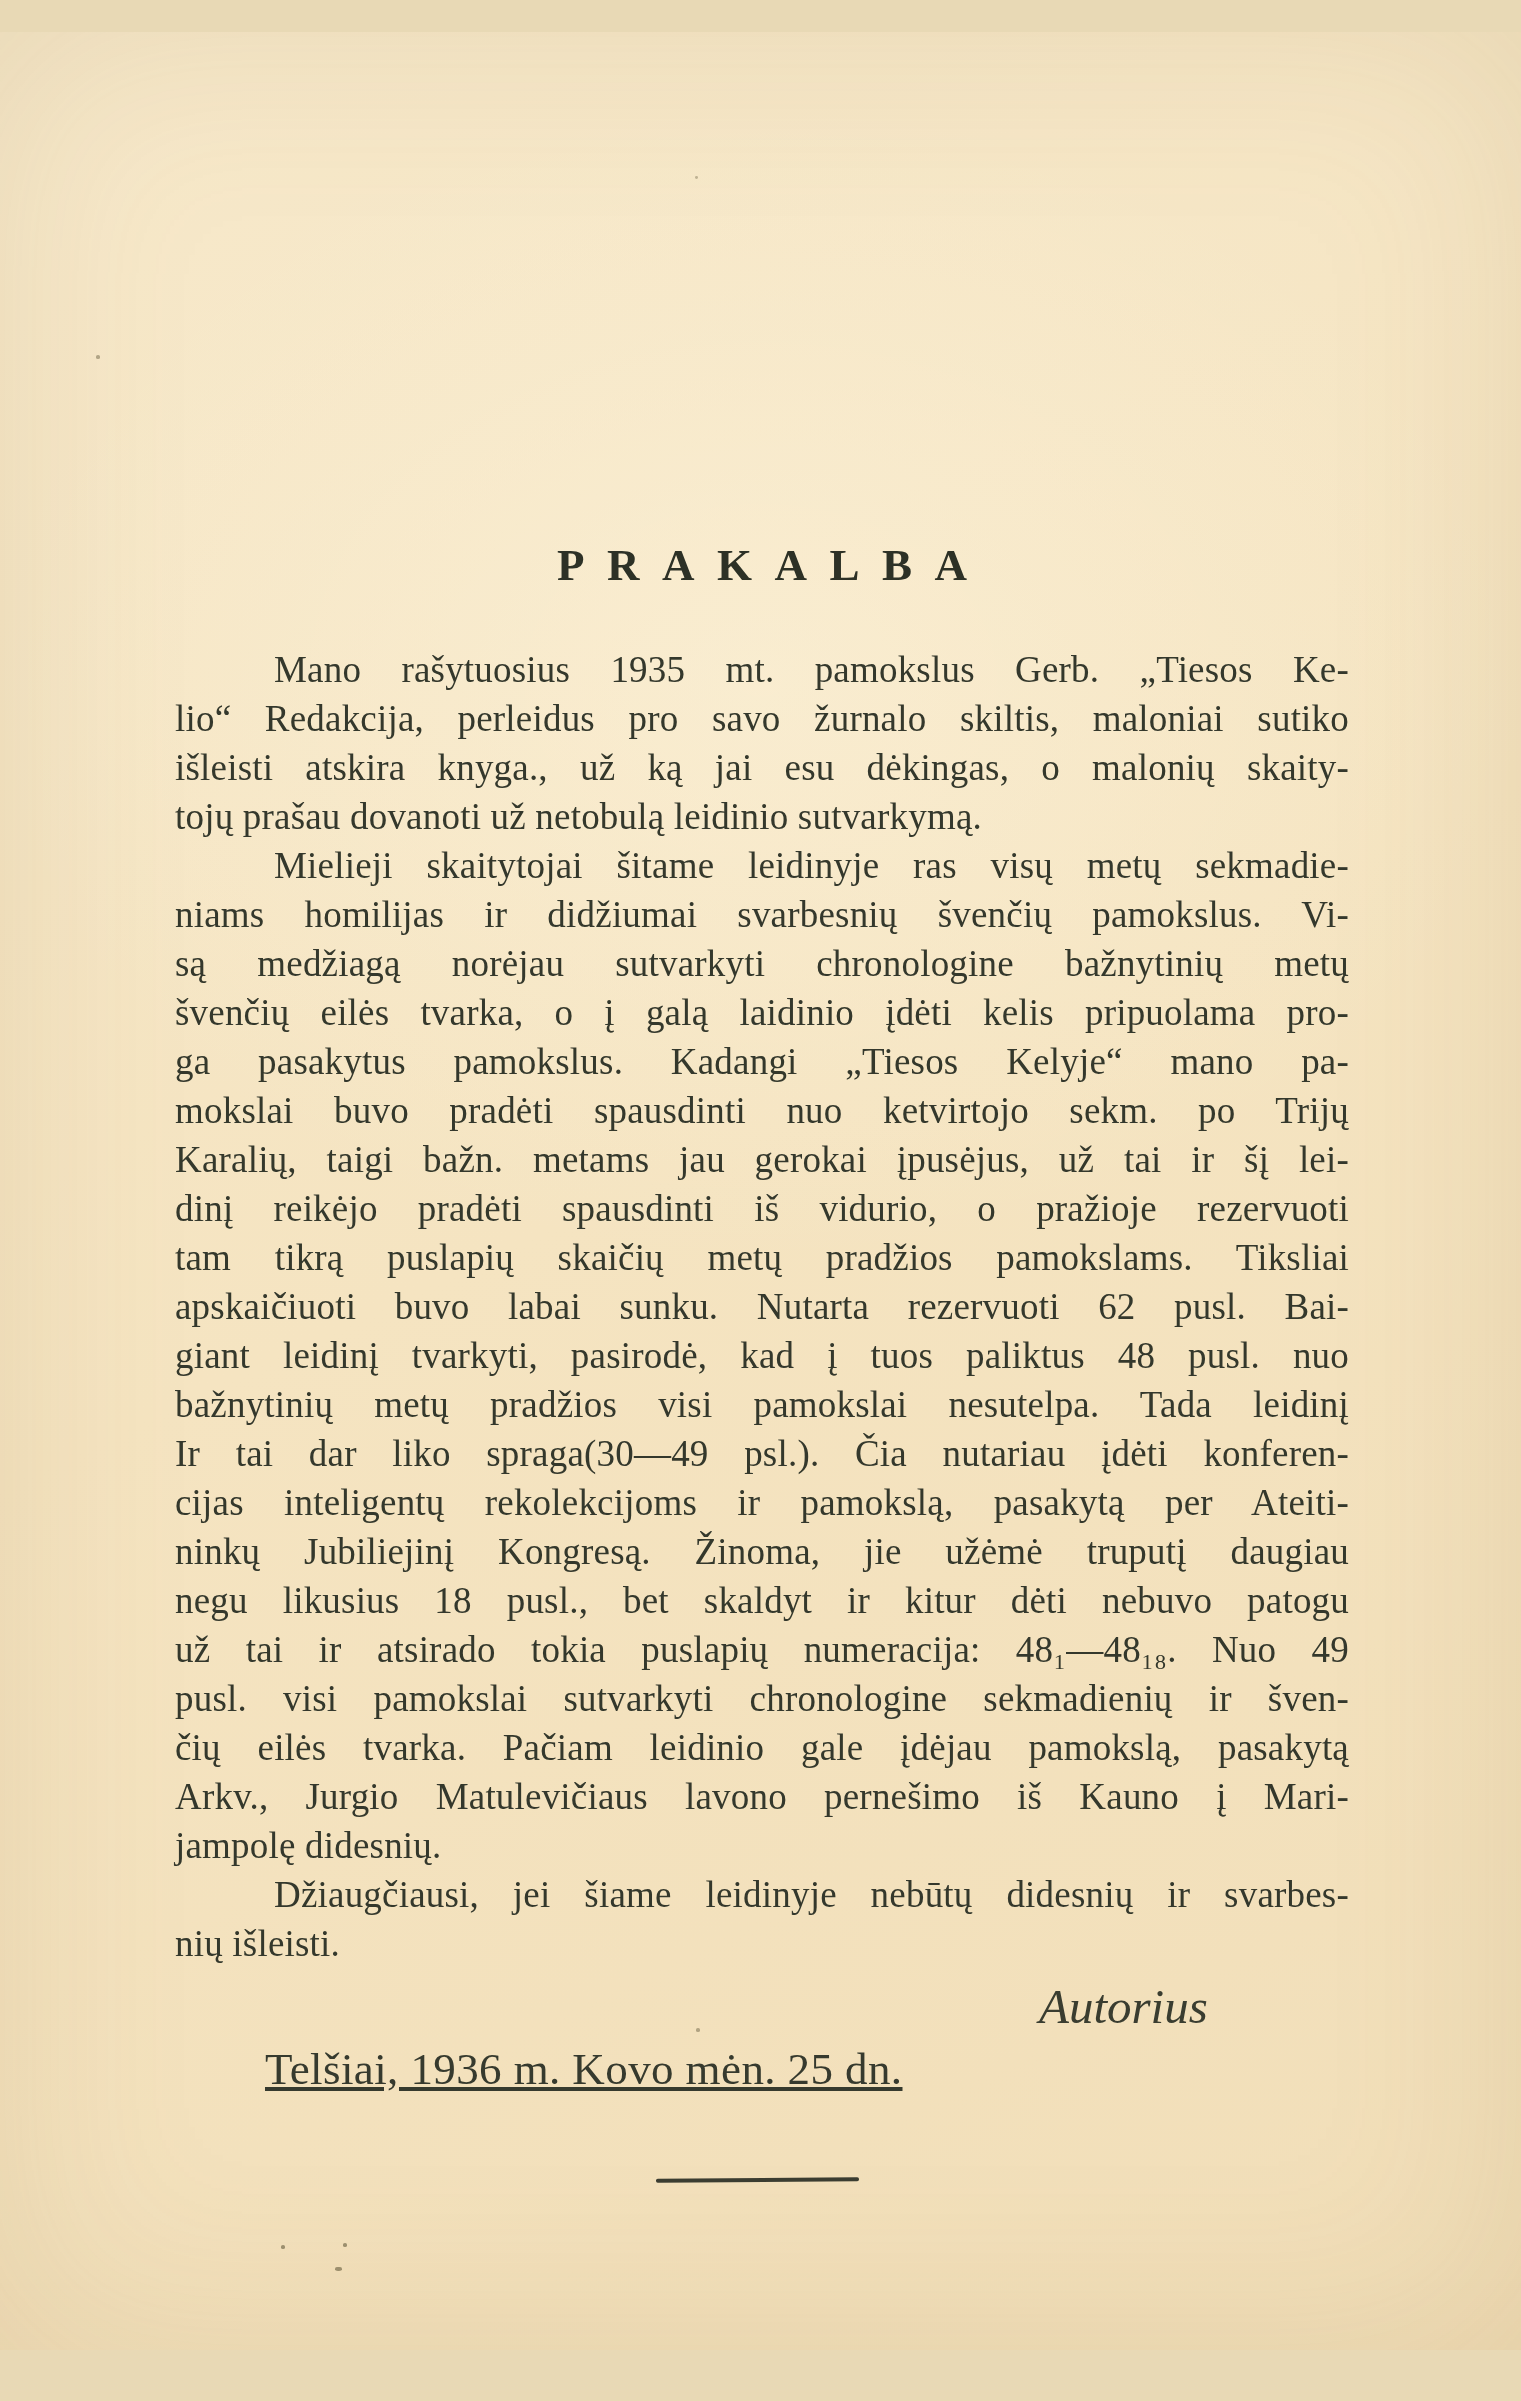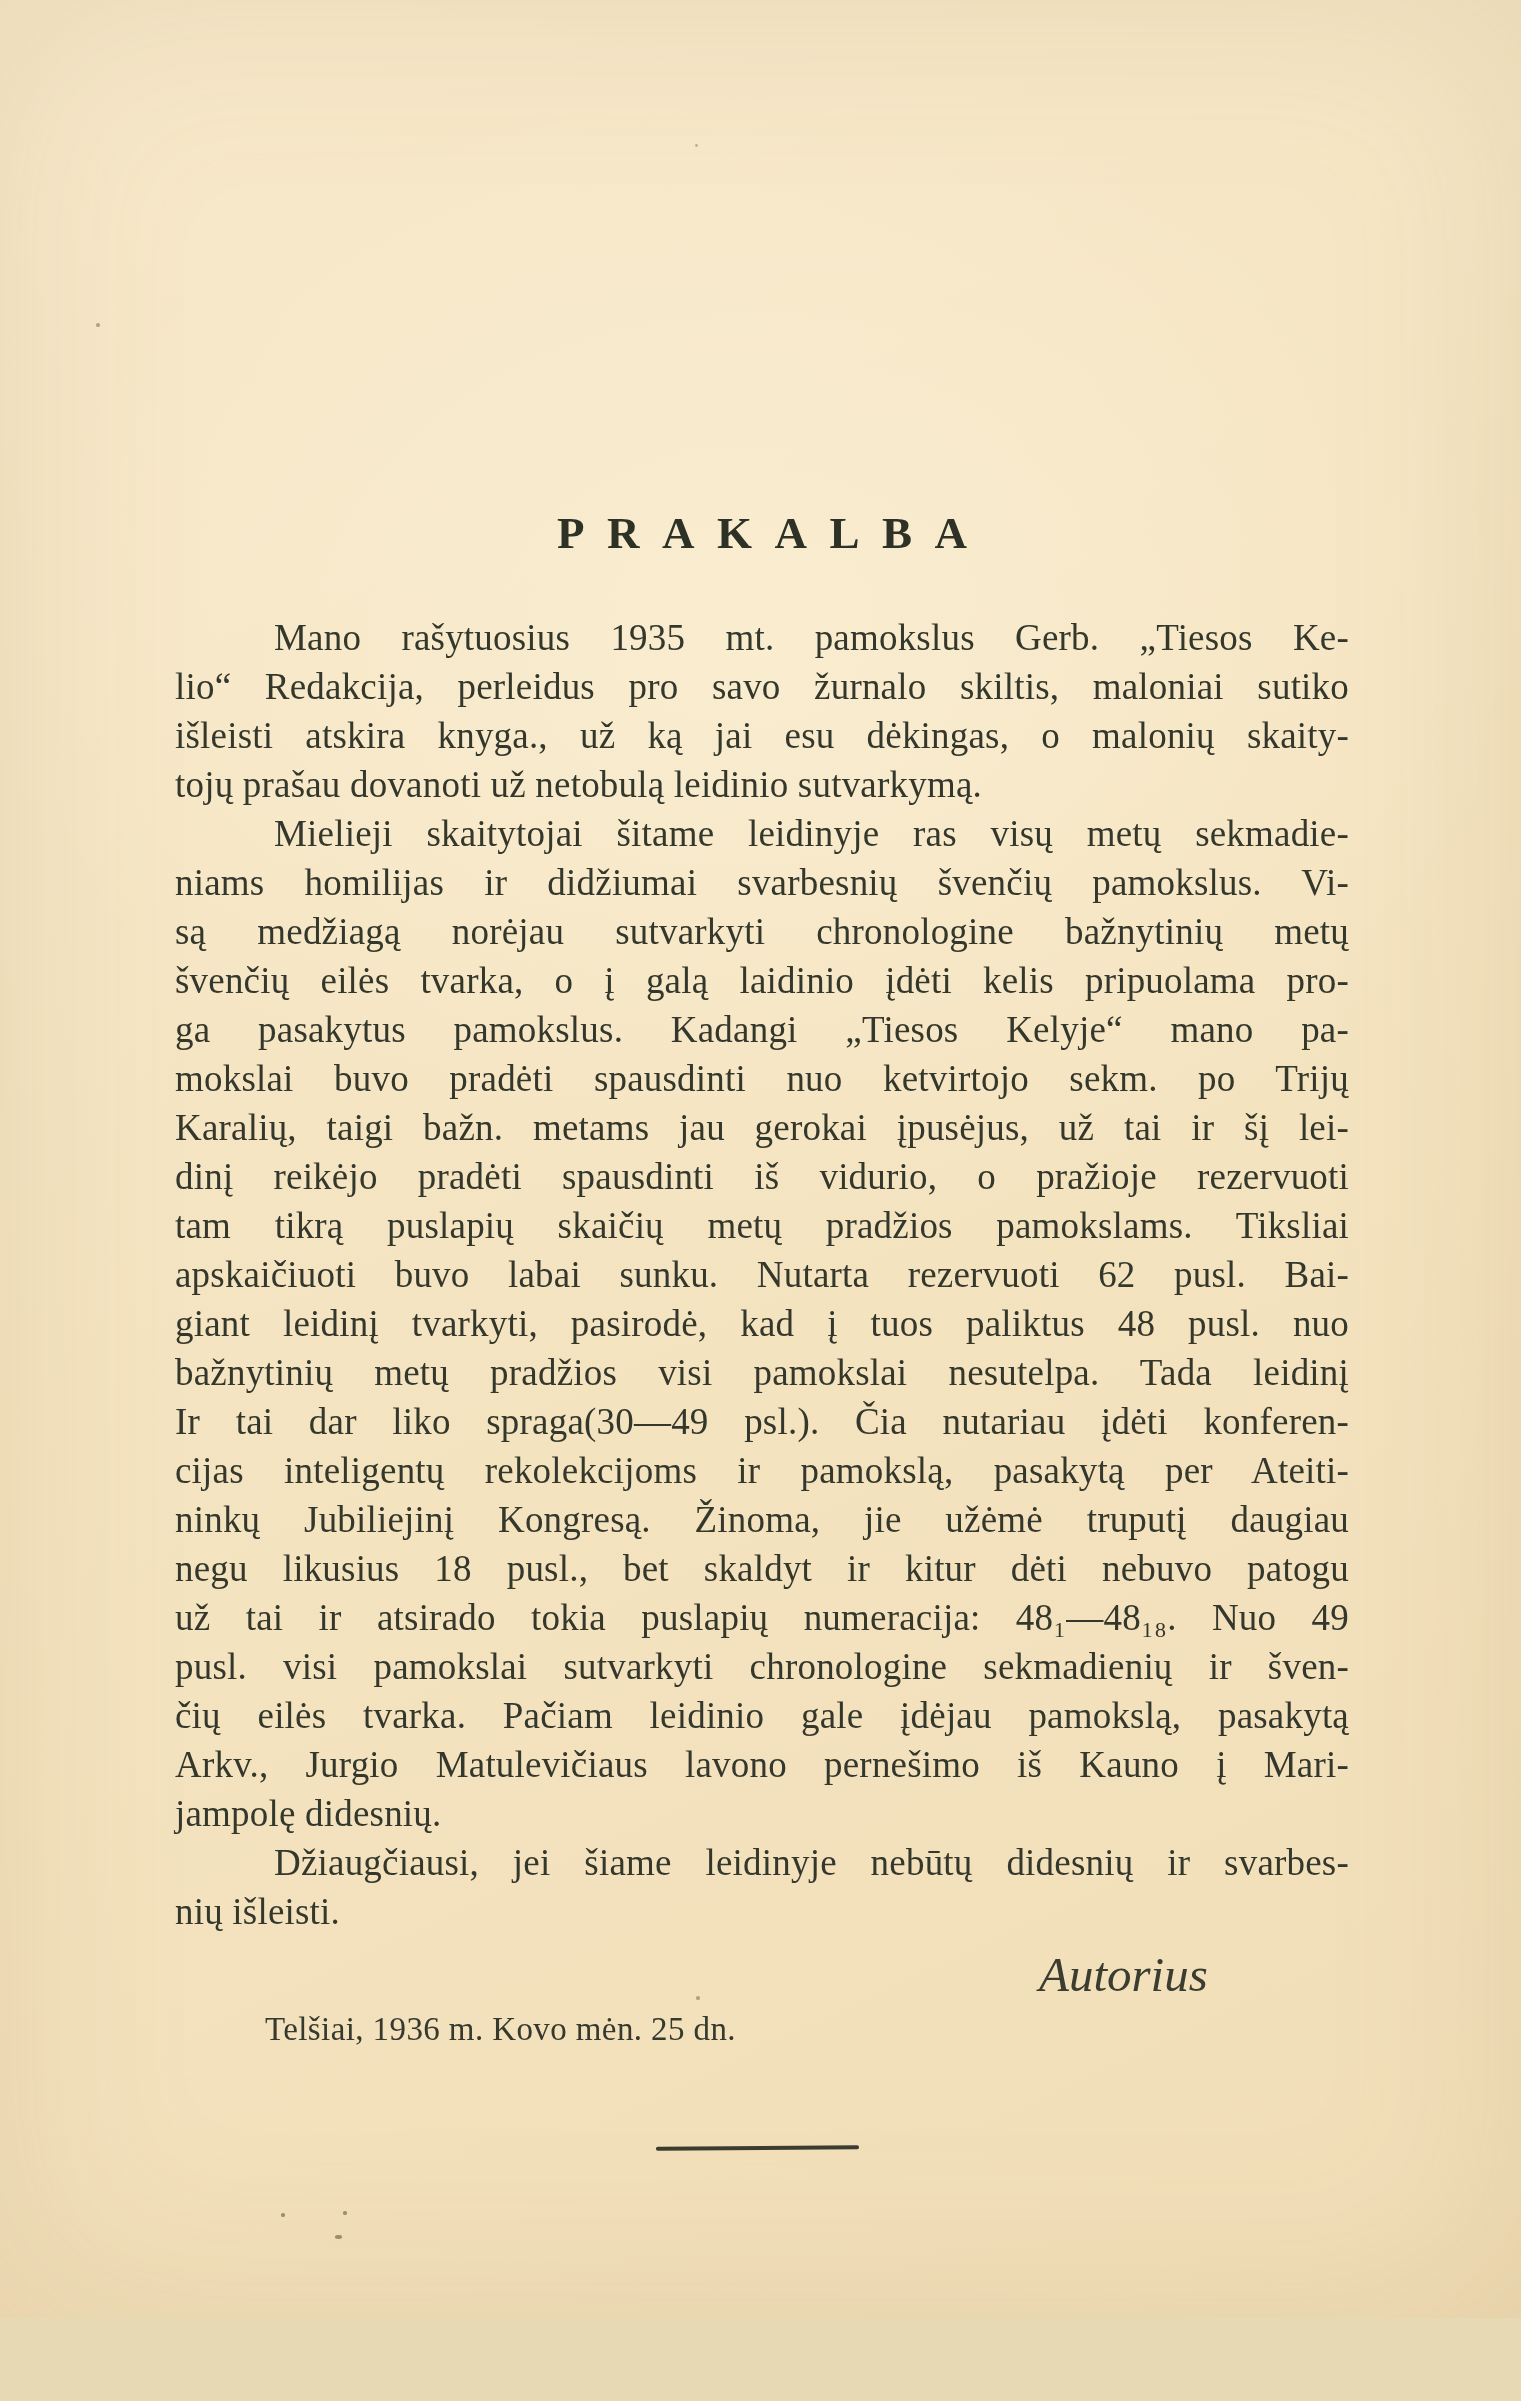--- a/index.html
+++ b/index.html
@@ -11,20 +11,21 @@
     position: relative;
     width: 1521px;
     height: 2318px;
     overflow: hidden;
     background:
       radial-gradient(ellipse 1104px 828px at 50% 28%, rgba(255,247,226,0.40), rgba(255,247,226,0) 70%),
       linear-gradient(155deg, #f7e9cb 0%, #f5e4c1 48%, #f1deb8 100%);
     box-shadow: inset 0 0 202px rgba(150,110,55,0.14);
     font-family: "Liberation Serif", "DejaVu Serif", serif;
     color: #34382c;
+    margin-top: 32px;
   }
   .title {
     position: absolute;
     top: 511px;
     left: 175px;
     width: 1174px;
     text-align: center;
     font-size: 45px;
     font-weight: bold;
     letter-spacing: 0.50em;
@@ -51,23 +52,24 @@
     top: 1946px;
     left: 1039px;
     font-size: 49px;
     font-style: italic;
     color: #3a3d30;
   }
   .dateline {
     position: absolute;
     top: 2011px;
     left: 265px;
-    font-size: 33px;
+    font-size: 45px;
     letter-spacing: 0.4px;
     color: #363a2e;
+    text-decoration: underline;
   }
   .divider {
     position: absolute;
     top: 2146px;
     left: 656px;
     width: 203px;
     height: 3.7px;
     background: #3b3d31;
     border-radius: 1.8px;
     transform: rotate(-0.4deg);

